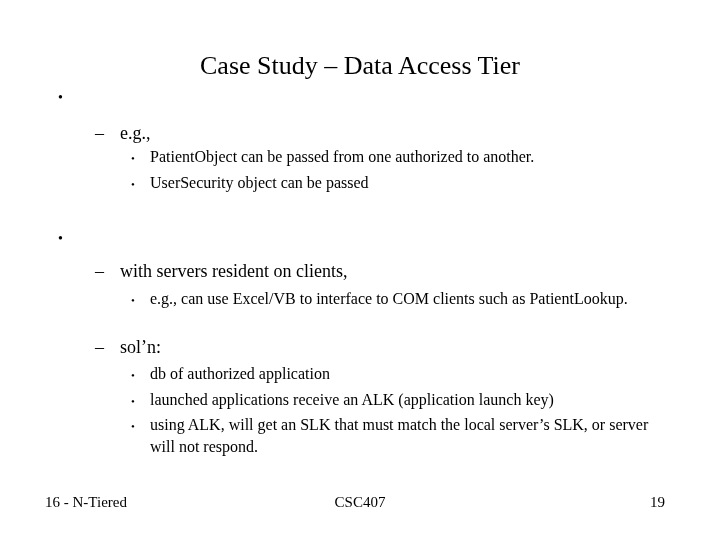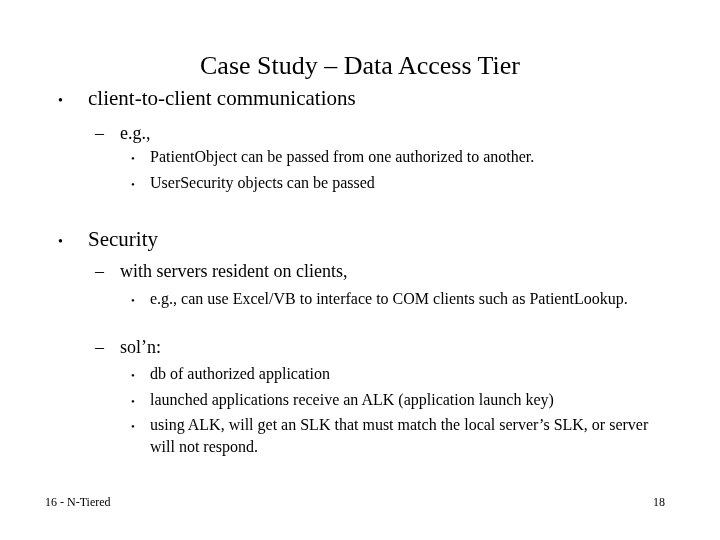--- a/index.html
+++ b/index.html
@@ -42,57 +42,55 @@
   .l2 { left: 95px;  font-size: 18px; line-height: 23px; width: 590px; }
   .l2 .marker { width: 25px; font-size: 18px; }
   .l3 { left: 131px; font-size: 16px; line-height: 22px; width: 519px; }
   .l3 .marker { width: 19px; font-size: 11px; }
   .footer {
     position: absolute;
     top: 493px;
     left: 0;
     width: 720px;
     height: 20px;
-    font-size: 12px;
+    font-size: 15px;
     line-height: 18px;
   }
   .footer .f-left   { position: absolute; left: 45px; top: 0; }
   .footer .f-center { position: absolute; left: 0; top: 0; width: 720px; text-align: center; }
   .footer .f-right  { position: absolute; right: 55px; top: 0; }
 </style>
 </head>
 <body>
 
 <div class="slide">
 
   <div class="title">Case Study – Data Access Tier</div>
 
   <div class="li l1" style="top:85px">
     <span class="marker">•</span>
-    <div class="txt">client-to-client communications</div>
   </div>
 
   <div class="li l2" style="top:122px">
     <span class="marker">–</span>
     <div class="txt">e.g.,</div>
   </div>
 
   <div class="li l3" style="top:146px">
     <span class="marker">•</span>
     <div class="txt">PatientObject can be passed from one authorized to another.</div>
   </div>
 
   <div class="li l3" style="top:172px">
     <span class="marker">•</span>
-    <div class="txt">UserSecurity objects can be passed</div>
+    <div class="txt">UserSecurity object can be passed</div>
   </div>
 
   <div class="li l1" style="top:226px">
     <span class="marker">•</span>
-    <div class="txt">Security</div>
   </div>
 
   <div class="li l2" style="top:260px">
     <span class="marker">–</span>
     <div class="txt">with servers resident on clients,</div>
   </div>
 
   <div class="li l3" style="top:288px">
     <span class="marker">•</span>
     <div class="txt">e.g., can use Excel/VB to interface to COM clients such as PatientLookup.</div>
@@ -113,16 +111,17 @@
     <div class="txt">launched applications receive an ALK (application launch key)</div>
   </div>
 
   <div class="li l3" style="top:414px">
     <span class="marker">•</span>
     <div class="txt">using ALK, will get an SLK that must match the local server’s SLK, or server will not respond.</div>
   </div>
 
   <div class="footer">
     <span class="f-left">16 - N-Tiered</span>
-    <span class="f-right">18</span>
+    <span class="f-center">CSC407</span>
+    <span class="f-right">19</span>
   </div>
 
 </div>
 
 </body></html>

